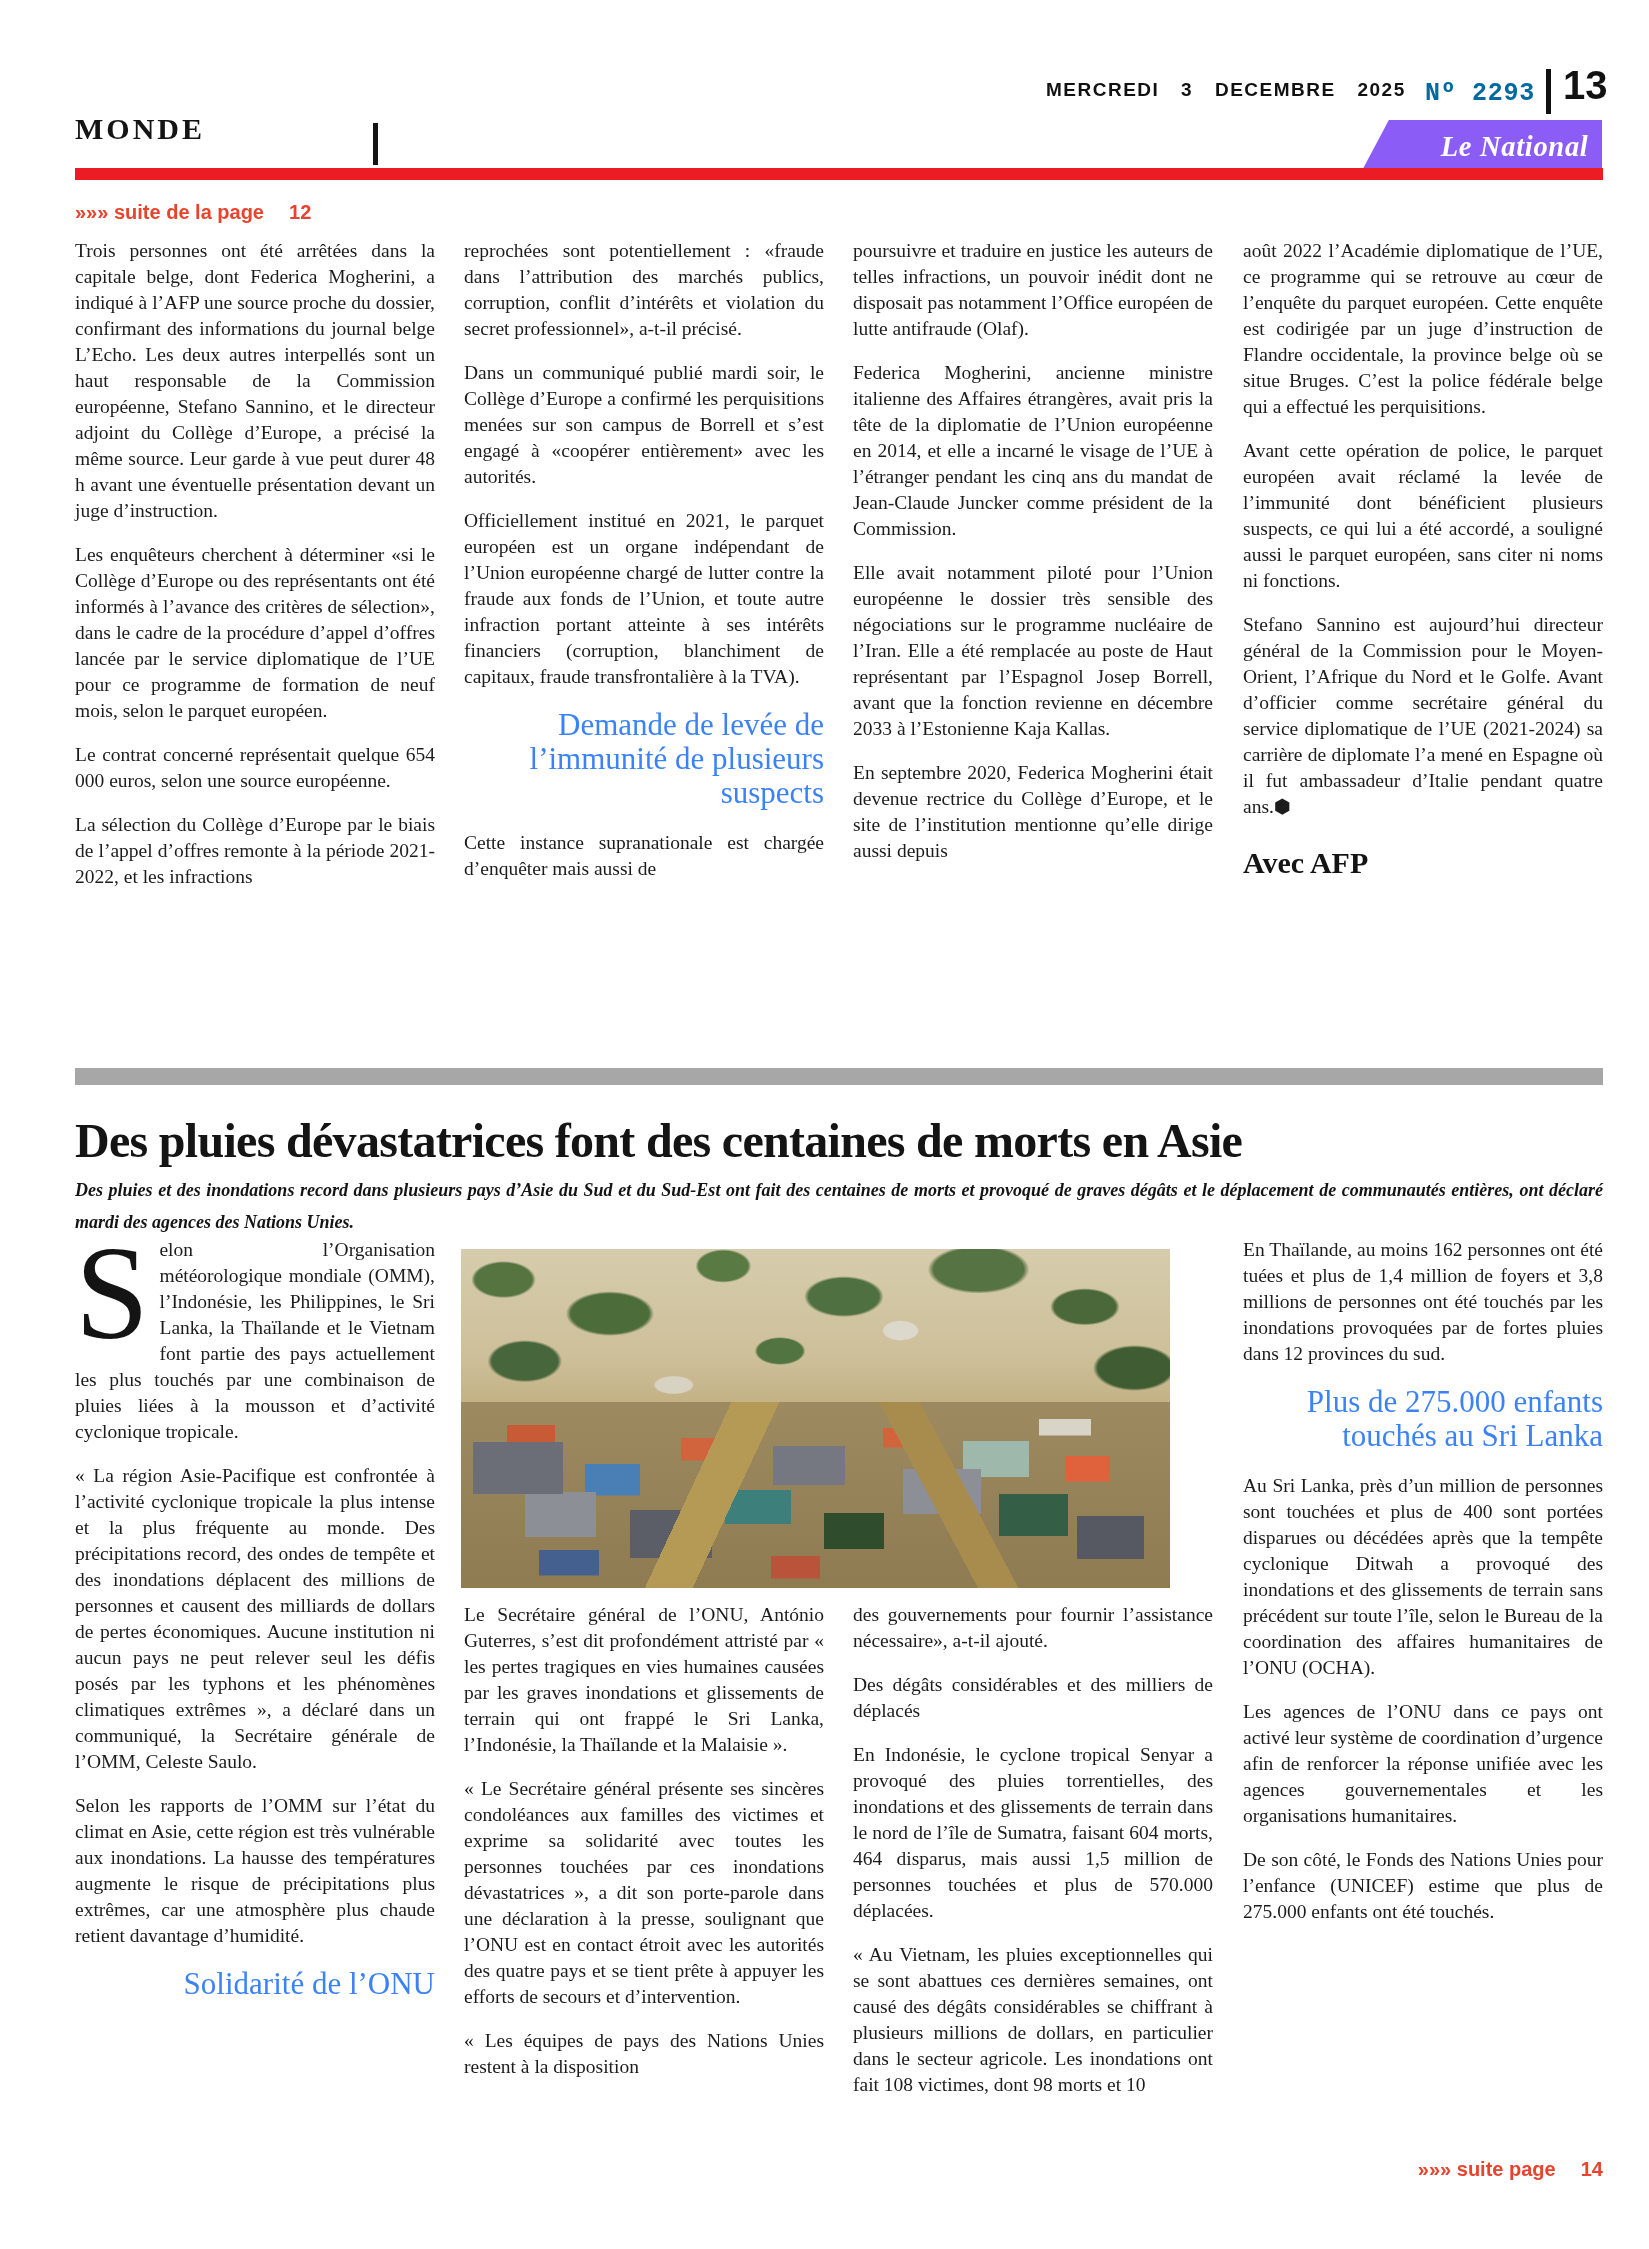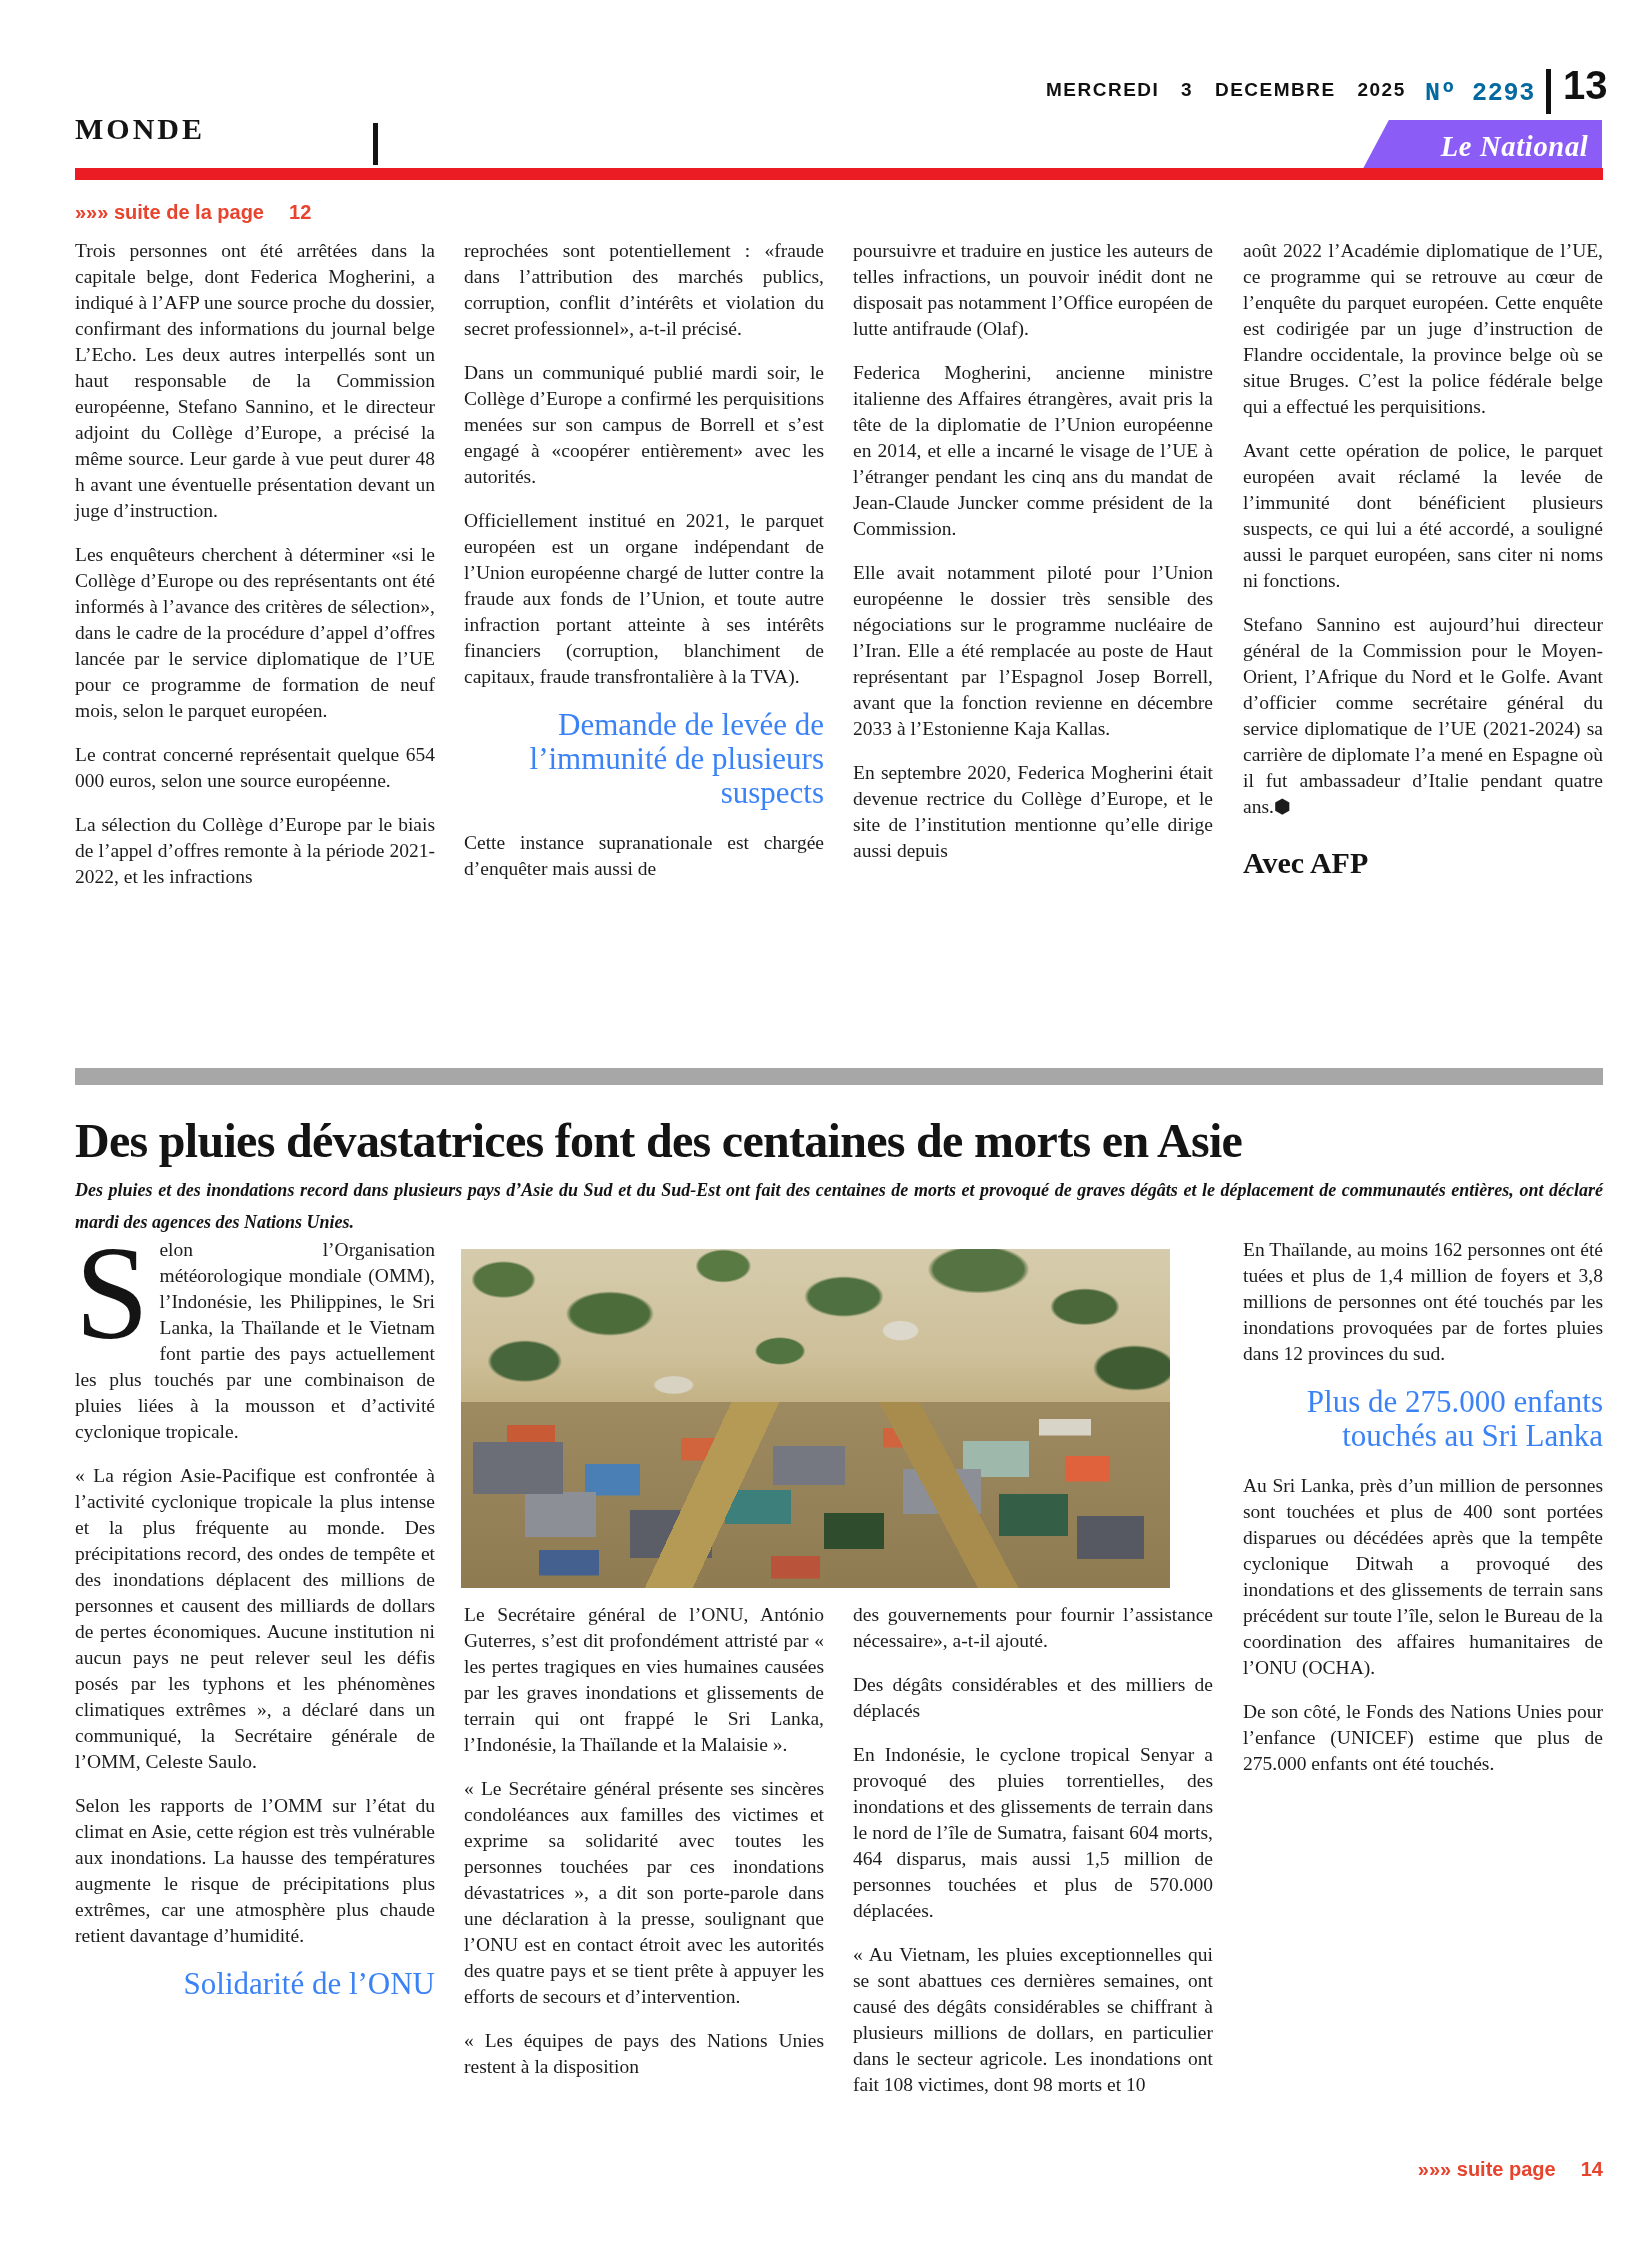--- a/index.html
+++ b/index.html
@@ -181,20 +181,21 @@
       <p>« Au Vietnam, les pluies exceptionnelles qui se sont abattues ces dernières semaines, ont causé des dégâts considérables se chiffrant à plusieurs millions de dollars, en particulier dans le secteur agricole. Les inondations ont fait 108 victimes, dont 98 morts et 10</p>
     </div>
 
   <div class="col" id="a2c4">
     <div>
         <p>En Thaïlande, au moins 162 personnes ont été tuées et plus de 1,4 million de foyers et 3,8 millions de personnes ont été touchés par les inondations provoquées par de fortes pluies dans 12 provinces du sud.</p>
       </div>
     <h2 class="subhead">Plus de 275.000 enfants touchés au Sri Lanka</h2>
     <div>
         <p>Au Sri Lanka, près d’un million de personnes sont touchées et plus de 400 sont portées disparues ou décédées après que la tempête cyclonique Ditwah a provoqué des inondations et des glissements de terrain sans précédent sur toute l’île, selon le Bureau de la coordination des affaires humanitaires de l’ONU (OCHA).</p>
+        <p>Les agences de l’ONU dans ce pays ont activé leur système de coordination d’urgence afin de renforcer la réponse unifiée avec les agences gouvernementales et les organisations humanitaires.</p>
         <p>De son côté, le Fonds des Nations Unies pour l’enfance (UNICEF) estime que plus de 275.000 enfants ont été touchés.</p>
       </div>
   </div>
 
   <div class="suite suite-bottom">
     <span>»»»</span>
     <span>suite page</span>
     <span class="pg">14</span>
   </div>
 

